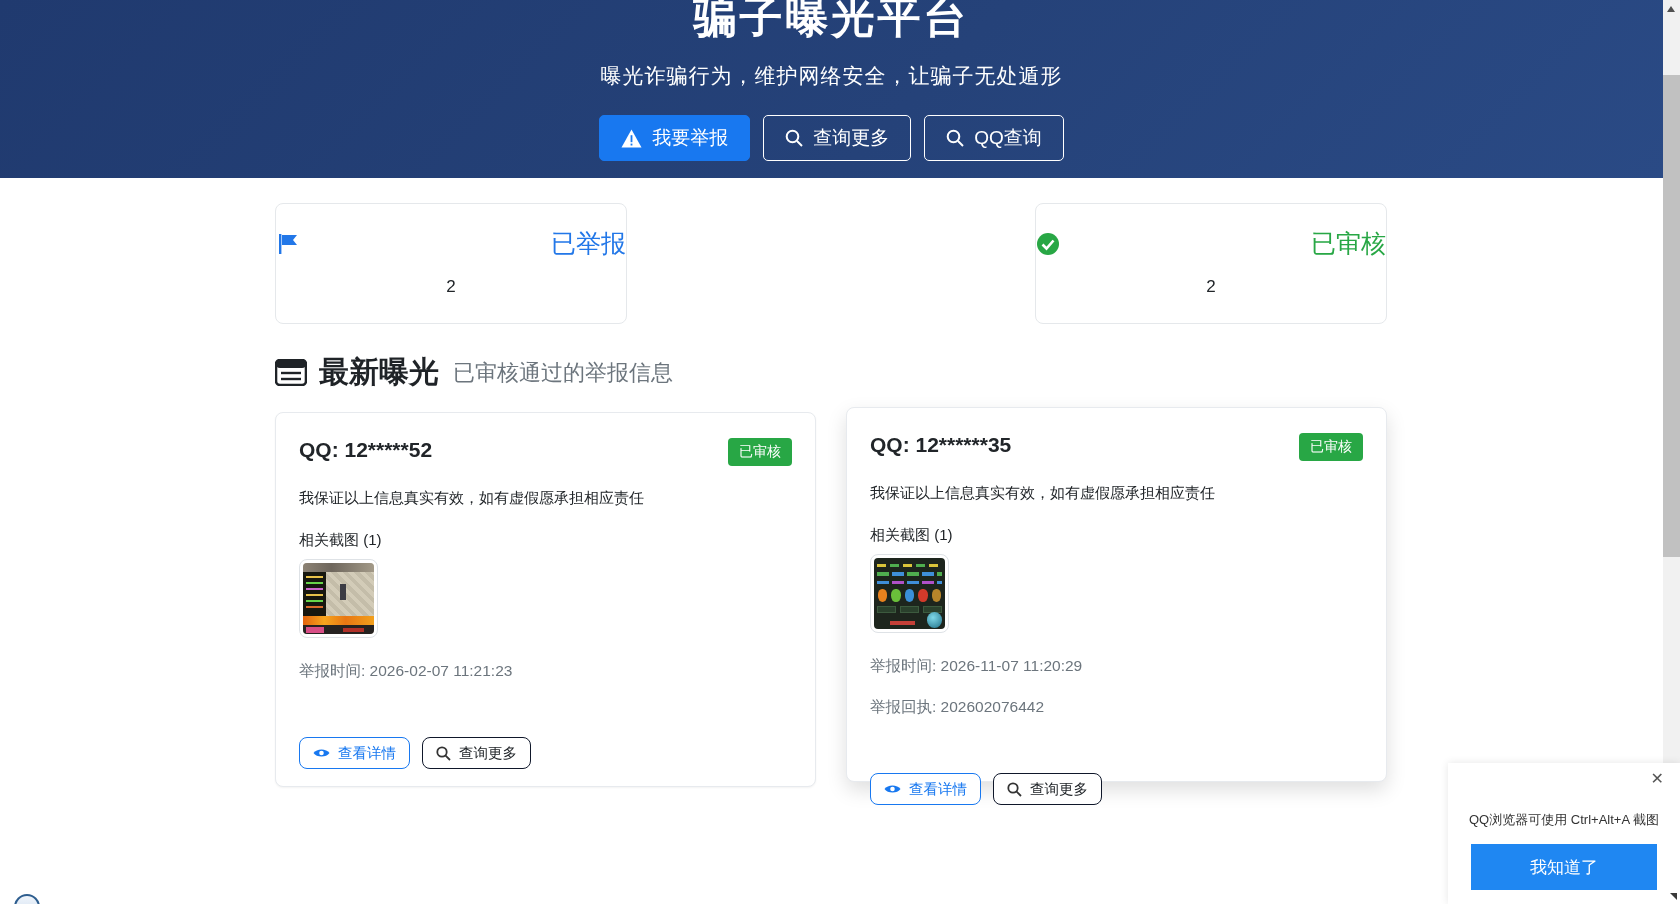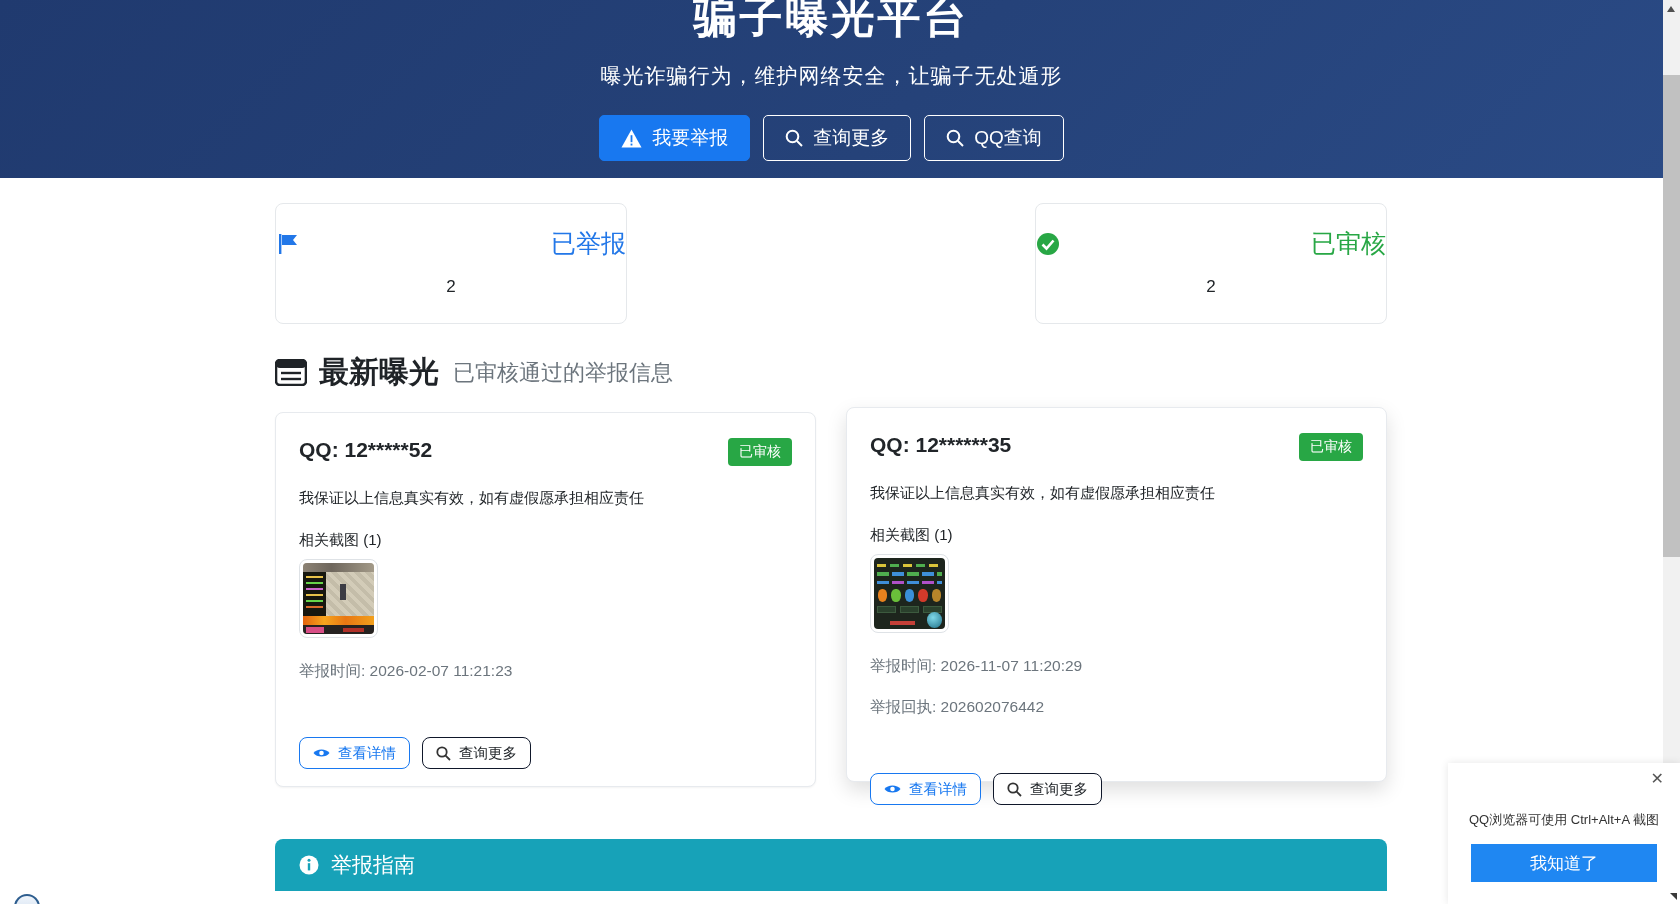--- a/index.html
+++ b/index.html
@@ -111,21 +111,21 @@
     border-bottom:6px solid #505050; cursor:pointer; }
   .scroll-thumb { position:absolute; top:75px; left:0; width:17px; height:482px;
     background:#c1c1c1; cursor:pointer; }
 
   
   .toast { position:absolute; right:0; bottom:0; width:232px; height:141px;
     background:#fff; z-index:10; box-shadow:0 0 8px rgba(0,0,0,.10); }
   .toast-close { position:absolute; top:8px; right:16px; font-size:16px; color:#555;
     cursor:pointer; line-height:1; }
   .toast-msg { margin-top:48px; text-align:center; font-size:13px; color:#333; }
-  .toast-btn { margin:15px auto 0; width:186px; height:38px; background:#1f87f2;
+  .toast-btn { margin:15px auto 0; width:186px; height:46px; background:#1f87f2;
     color:#fff; font-size:17px; display:flex; align-items:center; justify-content:center;
     cursor:pointer; }
   .cursor-artifact { position:absolute; right:3px; bottom:4px; width:0; height:0;
     border-top:7px solid #3a3a3a; border-left:7px solid transparent; }
 
   
   .float-circle { position:absolute; left:14px; top:894px; width:26px; height:26px;
     border-radius:50%; background:linear-gradient(#f0f5fb,#ccdcee);
     border:2px solid #2e5e8f; cursor:pointer; }
 
@@ -305,30 +305,20 @@
           <svg width="15" height="15" viewBox="0 0 15 15">
               <circle cx="6" cy="6" r="4.7" fill="none" stroke="#333" stroke-width="1.8"></circle>
               <line x1="9.6" y1="9.6" x2="14" y2="14" stroke="#333" stroke-width="1.8"></line>
             </svg>
         </span>
         <span>查询更多</span>
       </div>
     </div>
   </div>
 
-  <div class="guide">
-    <span>
-      <svg width="20" height="20" viewBox="0 0 20 20">
-          <circle cx="10" cy="10" r="9.5" fill="#fff"></circle>
-          <rect x="8.8" y="8.2" width="2.4" height="7.2" fill="#17a2b8"></rect>
-          <circle cx="10" cy="5.2" r="1.5" fill="#17a2b8"></circle>
-        </svg>
-    </span>
-    <span>举报指南</span>
-  </div>
 
   <div class="float-circle"></div>
 
   <div class="scrollbar">
     <div class="scroll-up"></div>
     <div class="scroll-thumb"></div>
   </div>
 
   <div class="toast">
     <div class="toast-close">✕</div>

